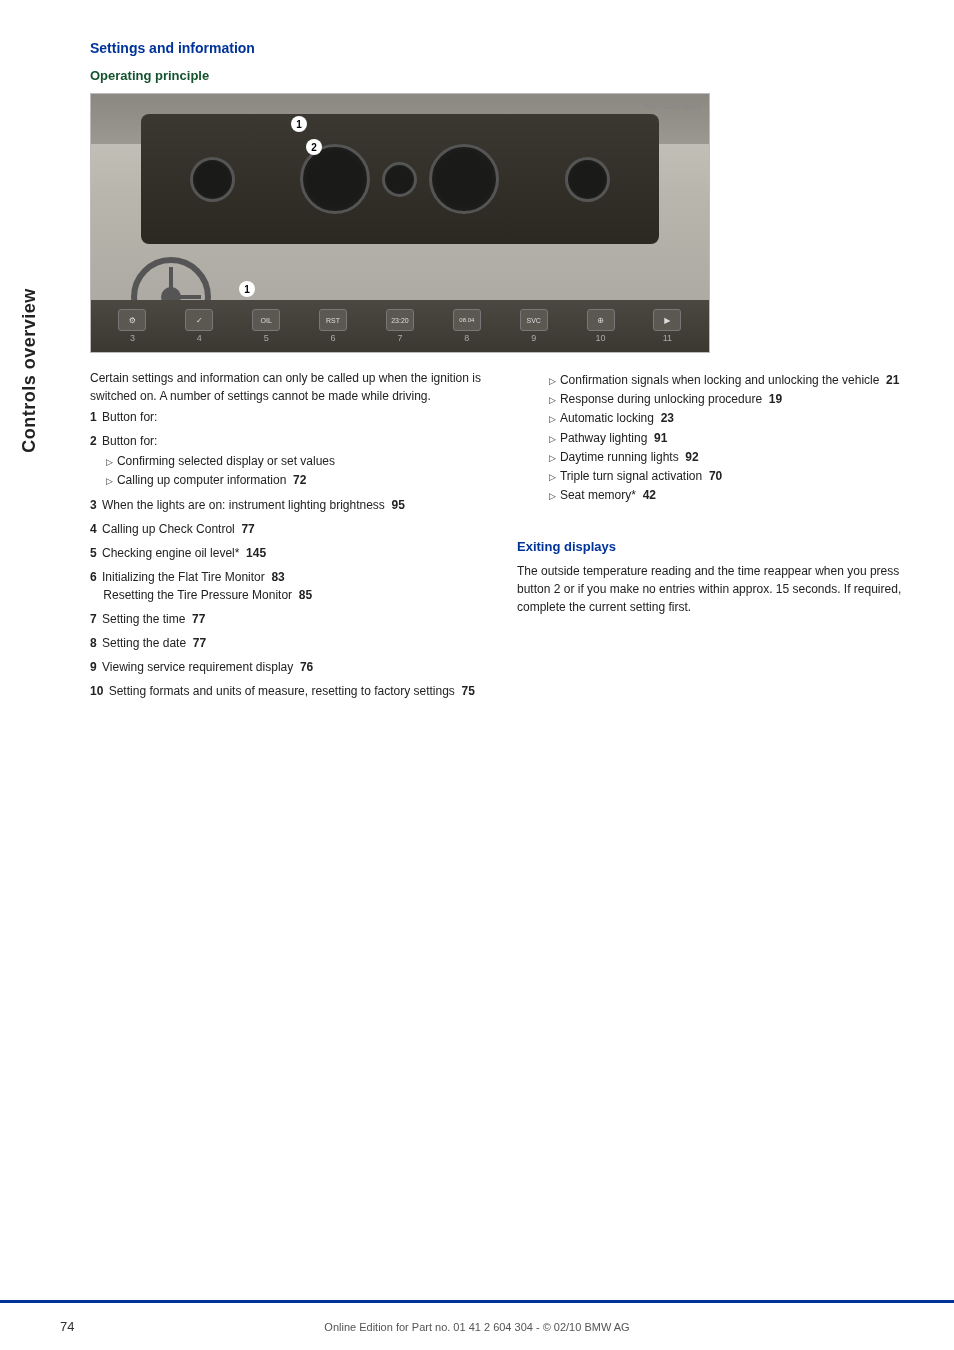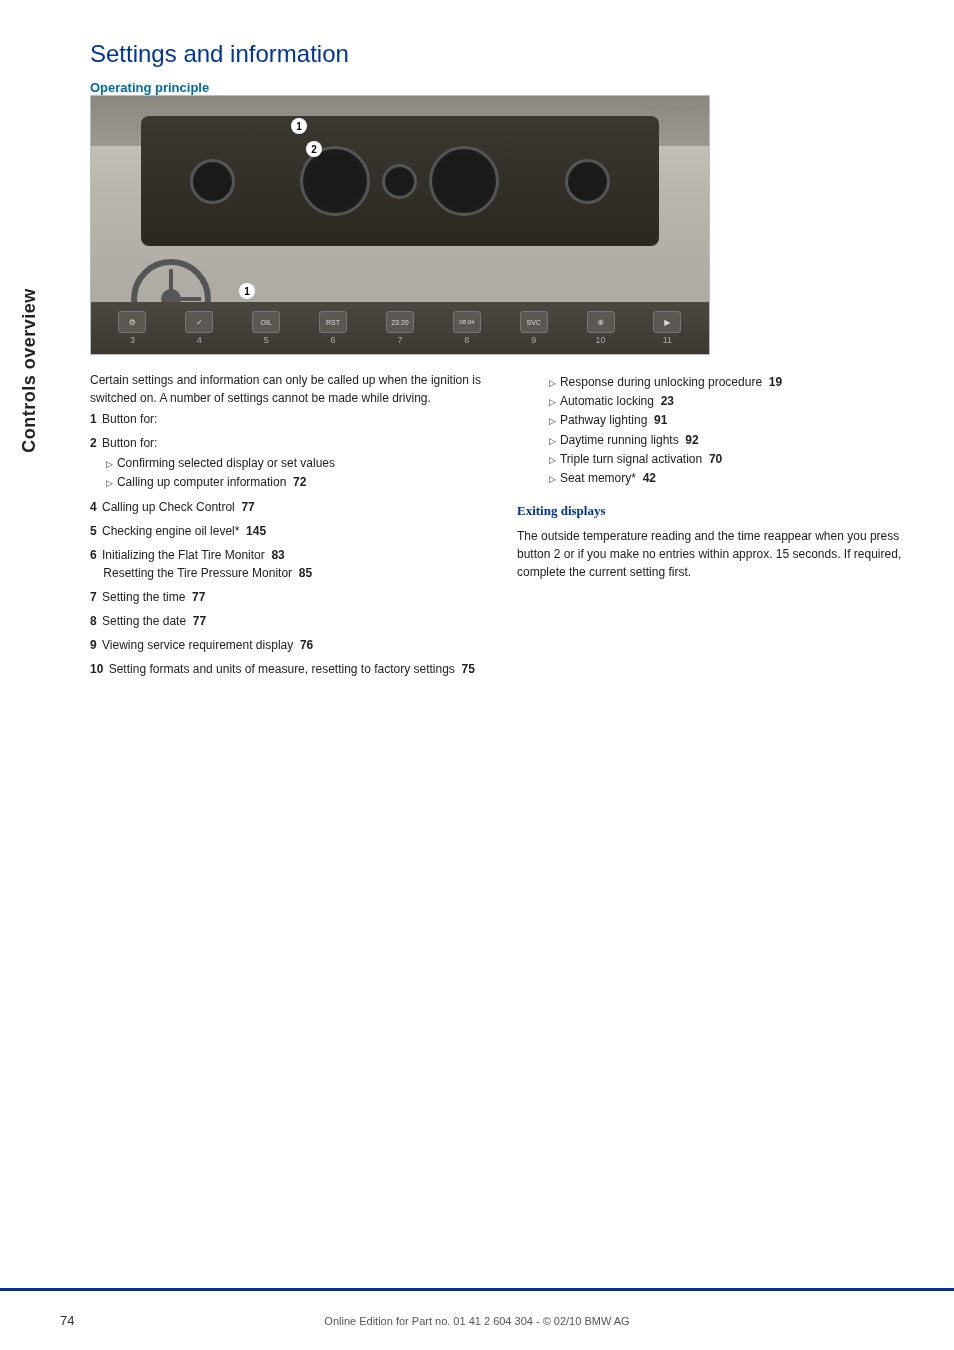--- a/index.html
+++ b/index.html
@@ -33,30 +33,31 @@
       transform: rotate(-90deg);
       letter-spacing: 0.5px;
     }
 
     .main-content {
       margin-left: 60px;
       padding: 40px 40px 40px 30px;
     }
 
     .page-title {
-      font-size: 24px;
-      font-weight: normal;
+      font-size: 14px;
+      font-weight: bold;
       color: #003399;
       margin-bottom: 12px;
     }
 
     .section-heading {
       font-size: 13px;
       font-weight: bold;
-      color: #0369a1;
+      color: #14532d;
+      margin-bottom: 10px;
     }
 
     .car-image-container {
       width: 620px;
       height: 260px;
       background: #d0cfc8;
       border: 1px solid #bbb;
       margin-bottom: 16px;
       position: relative;
       overflow: hidden;
@@ -253,35 +254,34 @@
 
     .page-num-bold {
       font-weight: bold;
     }
 
     .section-heading-right {
       font-size: 13px;
       font-weight: bold;
       color: #003399;
       margin-bottom: 8px;
-      margin-top: 0;
-      font-family: Liberation Serif, serif;
+      margin-top: 19px;
     }
 
     .exiting-text {
       font-size: 12px;
       line-height: 1.5;
     }
 
     .footer-bar {
       position: absolute;
       bottom: 0;
       left: 0;
       right: 0;
-      height: 62px;
+      height: 50px;
       border-top: 3px solid #003399;
       display: flex;
       align-items: center;
       justify-content: center;
       gap: 0;
     }
 
     .footer-page-num {
       position: absolute;
       left: 60px;
@@ -402,20 +402,24 @@
           <ul class="sub-list">
             <li>
                 <span>Confirming selected display or set values</span>
               </li>
             <li>
                 <span>Calling up computer information&nbsp;&nbsp;<span class="page-num-bold">72</span></span>
               </li>
           </ul>
         </li>
 
+        <li>
+          <span class="list-num">3</span>
+          When the lights are on: instrument lighting brightness &nbsp;<span class="page-num-bold">95</span>
+        </li>
 
         <li>
           <span class="list-num">4</span>
           Calling up Check Control &nbsp;<span class="page-num-bold">77</span>
         </li>
 
         <li>
           <span class="list-num">5</span>
           Checking engine oil level* &nbsp;<span class="page-num-bold">145</span>
         </li>
@@ -446,20 +450,23 @@
           Setting formats and units of measure, resetting to factory settings &nbsp;<span class="page-num-bold">75</span>
         </li>
 
       </ul>
     </div>
 
     <div class="col-right">
 
 
       <ul class="sub-list" style="margin-left:16px;">
+        <li>
+          <span>Confirmation signals when locking and unlocking the vehicle &nbsp;<span class="page-num-bold">21</span></span>
+        </li>
         <li>
           <span>Response during unlocking procedure &nbsp;<span class="page-num-bold">19</span></span>
         </li>
         <li>
           <span>Automatic locking &nbsp;<span class="page-num-bold">23</span></span>
         </li>
         <li>
           <span>Pathway lighting &nbsp;<span class="page-num-bold">91</span></span>
         </li>
         <li>

